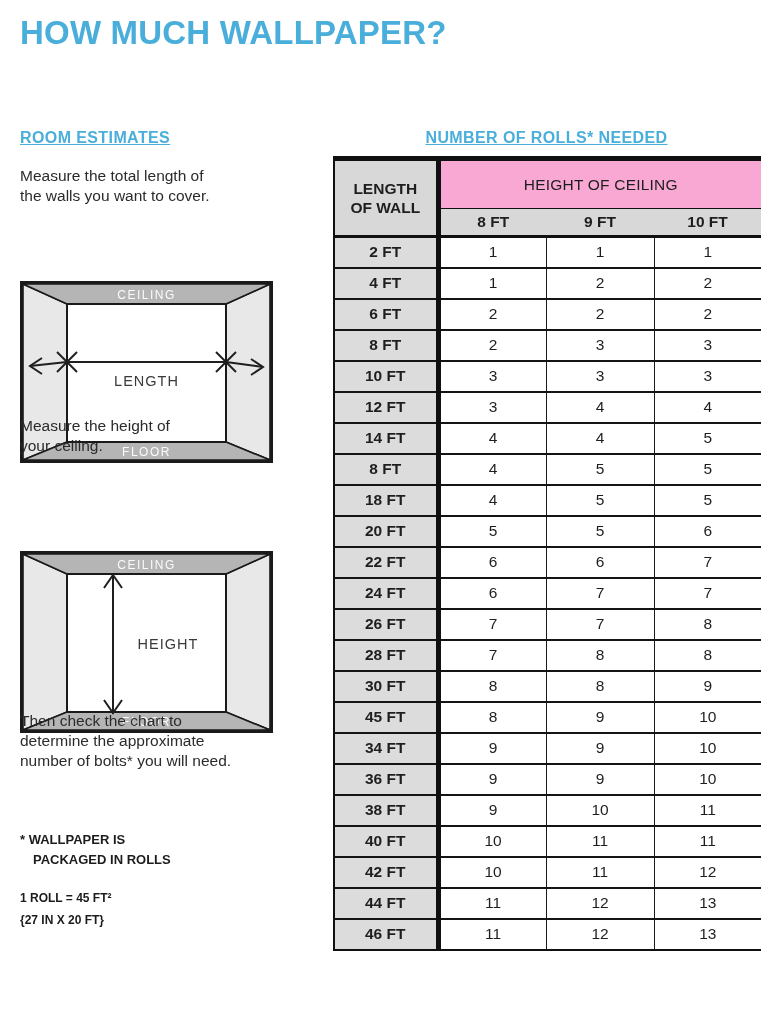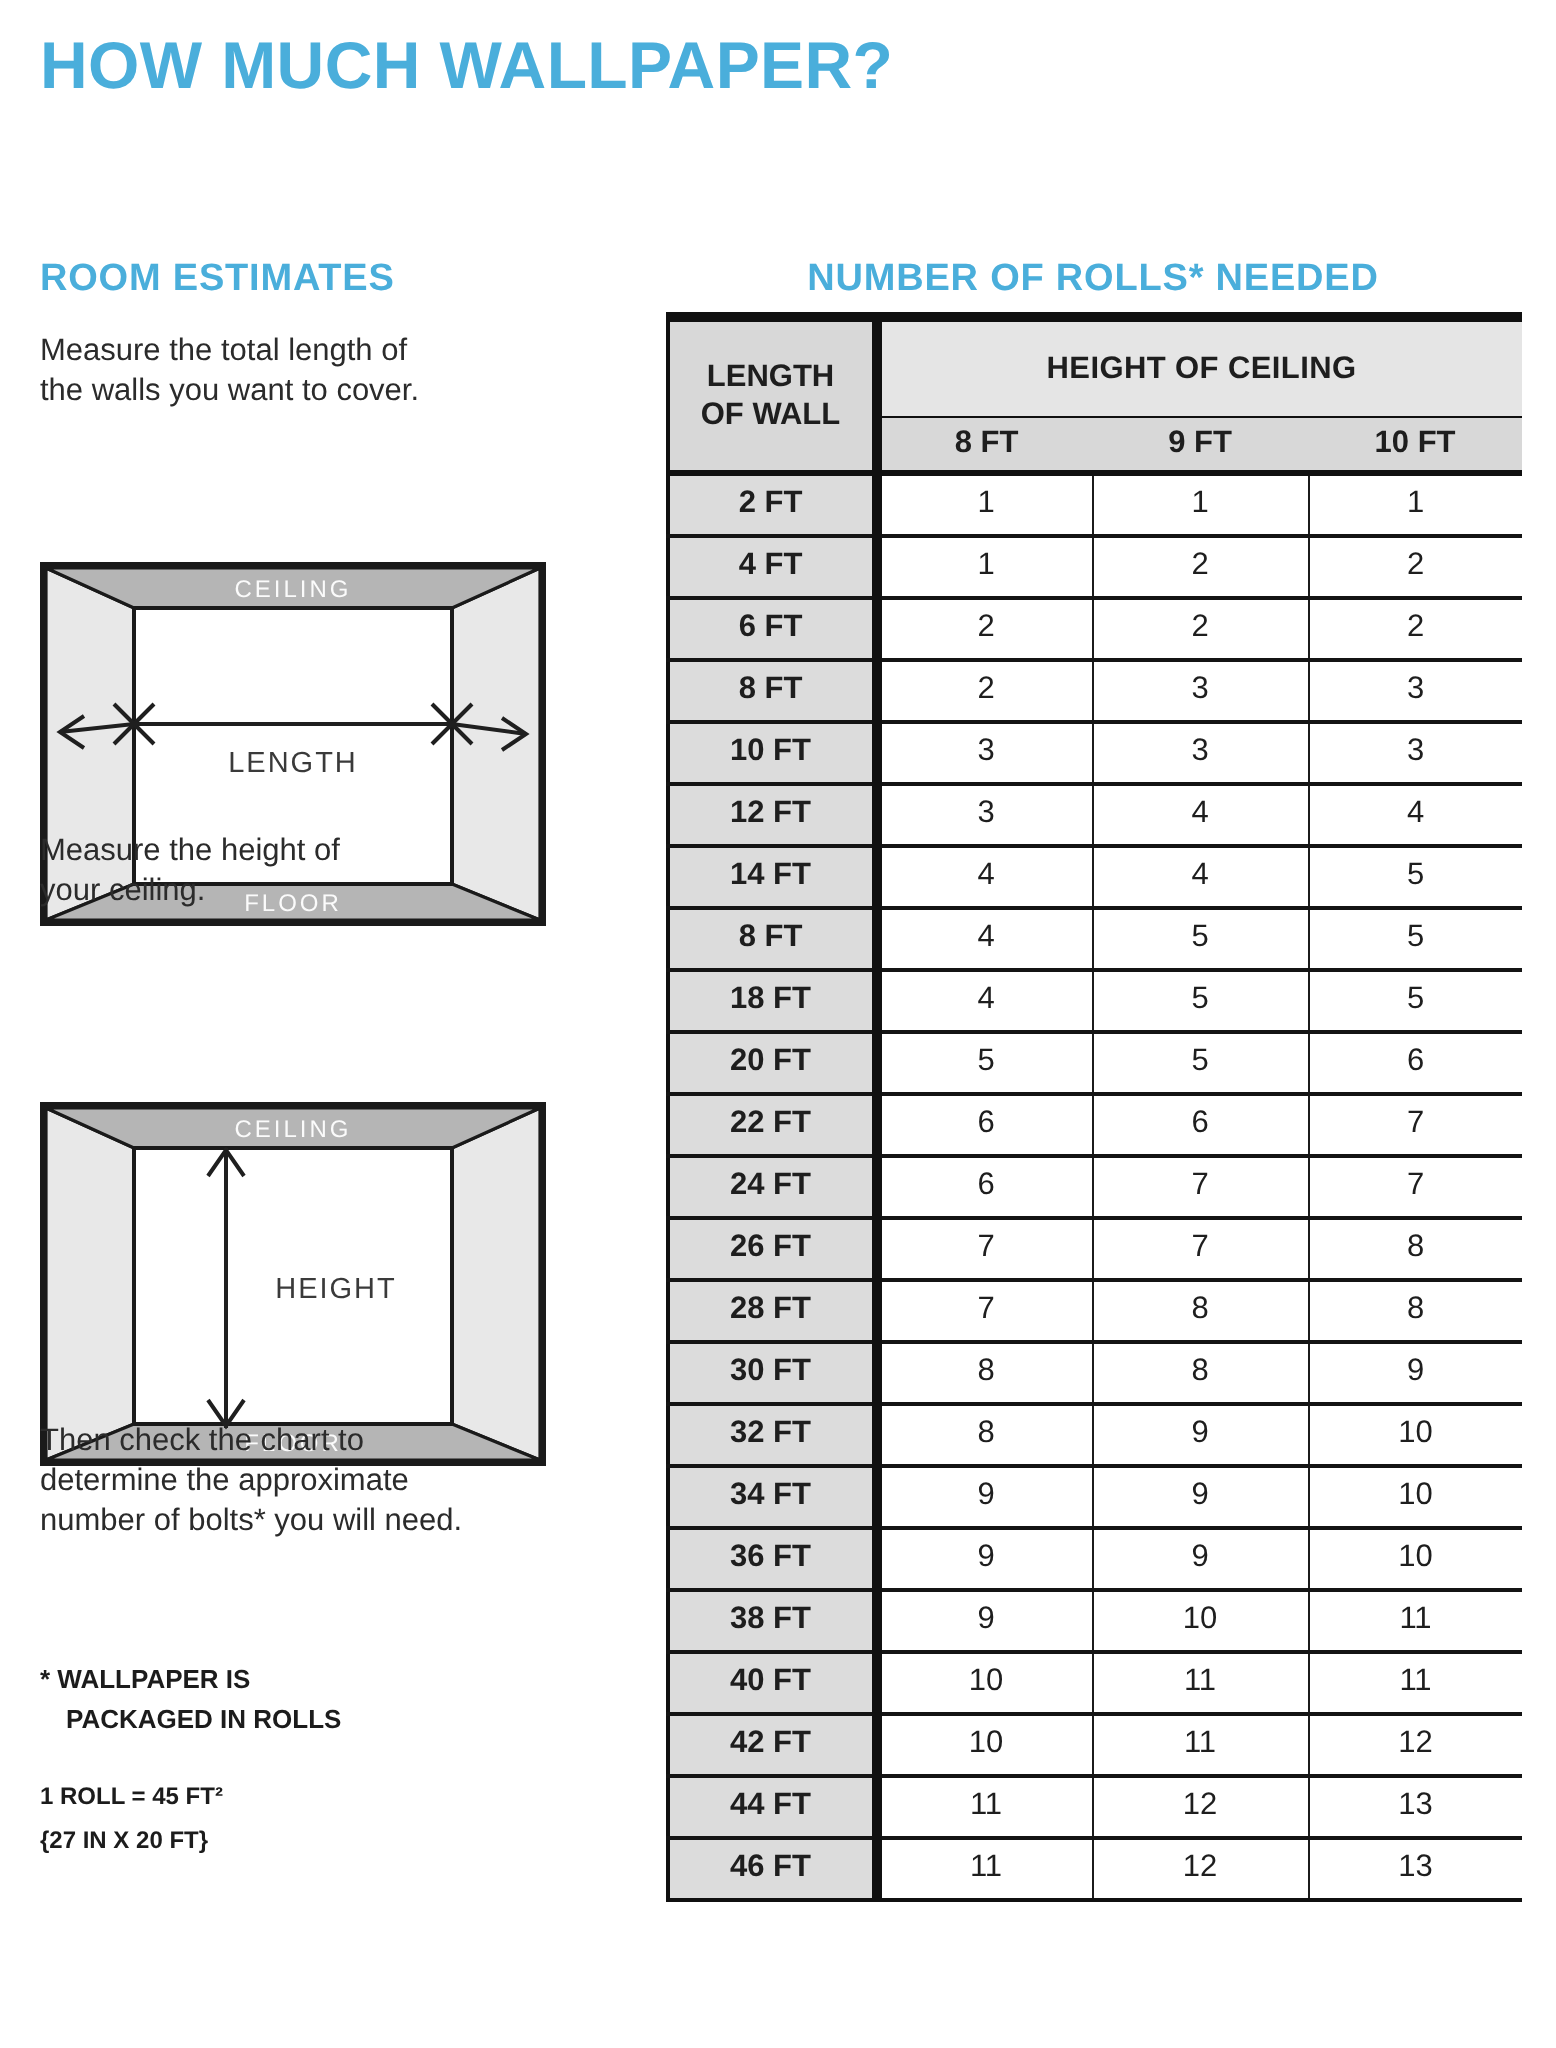--- a/index.html
+++ b/index.html
@@ -13,22 +13,23 @@
   }
   .abs { position:absolute; }
 
   
   .page-title {
     left:20px; top:14px;
     font-size:33px; font-weight:bold; letter-spacing:0.2px;
     color:var(--accent);
   }
   .section-heading {
-    font-size:19px; font-weight:bold; letter-spacing:0.4px;
+    font-size:16px; font-weight:bold; letter-spacing:0.4px;
     color:var(--accent);
+    text-decoration:underline;
   }
   #room-estimates-heading { left:20px; top:129px; }
   #table-heading { left:333px; top:129px; width:427px; text-align:center; }
 
   
   .para {
     left:20px; width:262px;
     font-size:15.5px; line-height:20px;
     white-space:pre-line; color:#2b2b2b;
   }
@@ -74,21 +75,21 @@
     font-size:15.5px; text-align:center; vertical-align:middle;
     color:#1e1e1e;
   }
   th.wall-header {
     background:#d8d8d8; font-weight:bold; font-size:16.5px; line-height:19px;
     border-right:5px solid #101010;
     border-bottom:3px solid #101010;
     white-space:pre-line;
   }
   th.group-header {
-    background:#e5e5e5; font-weight:bold; font-size:17px; letter-spacing:0.2px;
+    background:#f9a8d4; font-weight:normal; font-size:17px; letter-spacing:0.2px;
     height:50px;
     border-bottom:1px solid #101010;
   }
   th.sub-header {
     background:#d8d8d8; font-weight:bold; font-size:16px;
     height:28px;
     border-bottom:3px solid #101010;
   }
   tbody th.row-label {
     background:#dcdcdc; font-weight:bold;
@@ -281,21 +282,21 @@
           <td>8</td>
           <td>8</td>
         </tr>
         <tr>
           <th class="row-label">30 FT</th>
           <td>8</td>
           <td>8</td>
           <td>9</td>
         </tr>
         <tr>
-          <th class="row-label">32 FT</th>
+          <th class="row-label">45 FT</th>
           <td>8</td>
           <td>9</td>
           <td>10</td>
         </tr>
         <tr>
           <th class="row-label">34 FT</th>
           <td>9</td>
           <td>9</td>
           <td>10</td>
         </tr>

